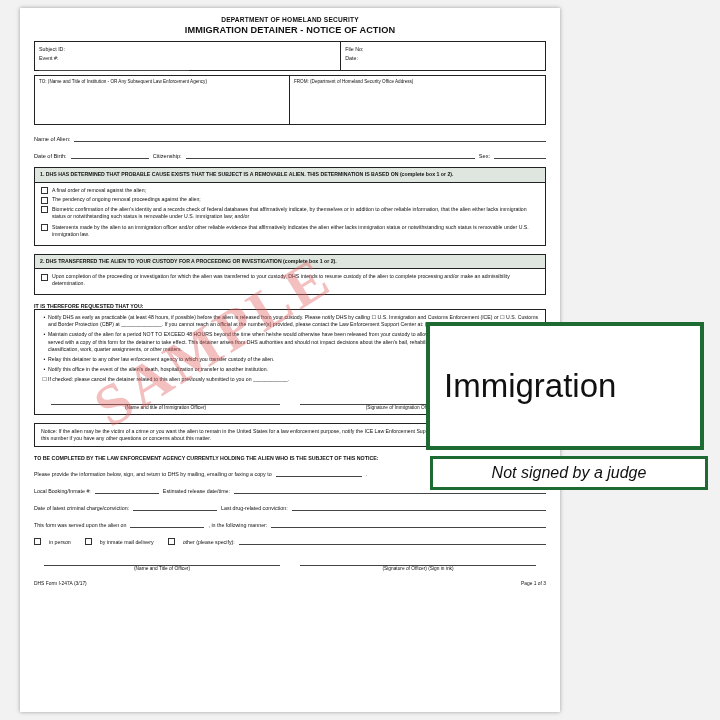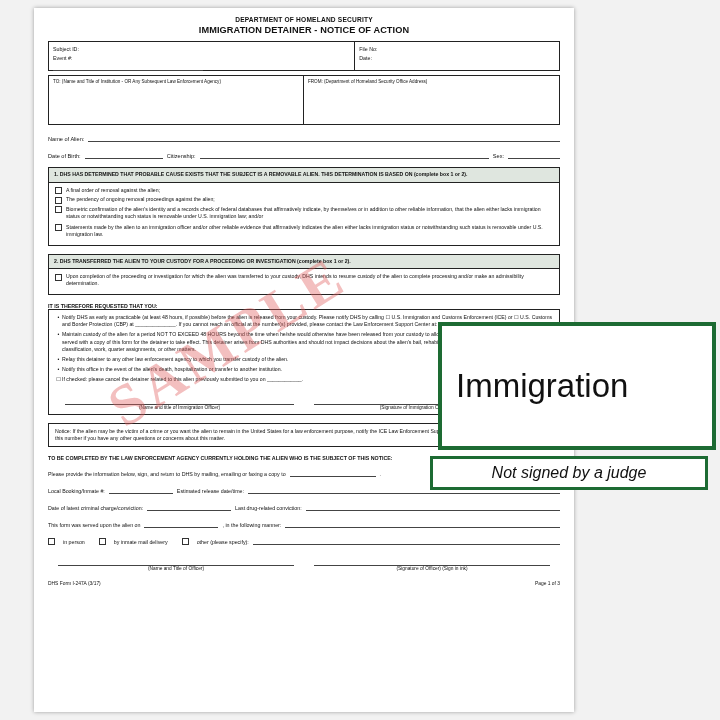--- a/index.html
+++ b/index.html
@@ -5,21 +5,21 @@
   html,body{margin:0;padding:0;}
   body{
     width:720px;height:720px;
     background:#f2f2f2;
     font-family:"Liberation Sans", sans-serif;
     overflow:hidden;
     position:relative;
   }
   .page{
     position:absolute;
-    left:34px;top:8px;
+    left:20px;top:8px;
     width:540px;height:704px;
     background:#ffffff;
     box-shadow:0 0 4px rgba(0,0,0,.35);
     overflow:hidden;
   }
   .sheet{
     position:absolute;
     left:14px;top:8px;
     width:512px;
     font-size:5.2px;
@@ -121,21 +121,21 @@
   }
 
   
   .callout{
     position:absolute;
     background:#ffffff;
     border:4px solid #1d6b33;
     box-sizing:border-box;
   }
   #callout-title{
-    left:438px;top:322px;width:278px;height:128px;
+    left:426px;top:322px;width:278px;height:128px;
     display:flex;flex-direction:column;justify-content:center;
     padding-left:14px;
   }
   #callout-title .l1,#callout-title .l2{
     font-size:33px;color:#111;line-height:40px;
   }
   #callout-note{
     left:430px;top:456px;width:278px;height:34px;
     border-width:3px;
     display:flex;align-items:center;justify-content:center;

